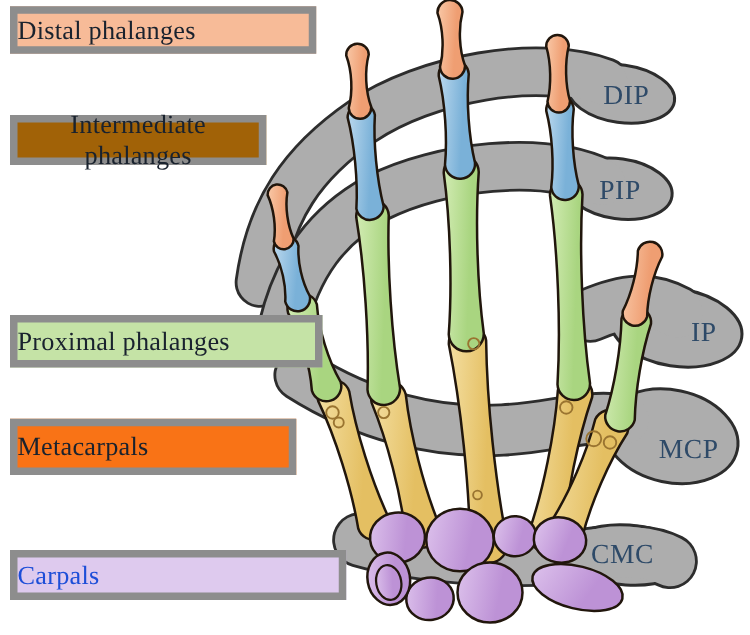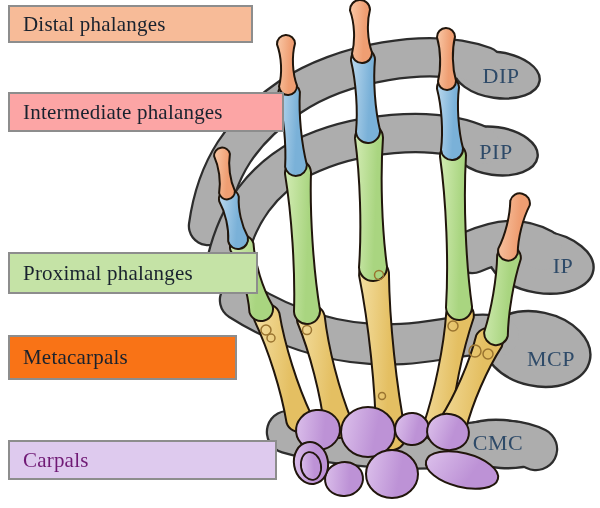--- a/index.html
+++ b/index.html
@@ -3,22 +3,22 @@
 <meta charset="utf-8">
 <style>
   html,body{margin:0;padding:0;background:#fff;}
   .stage{
     position:relative;width:600px;height:508px;background:#ffffff;
     font-family:"Liberation Serif", serif;overflow:hidden;
   }
   .stage svg{position:absolute;left:0;top:0;}
   .legend-box{
     position:absolute;display:flex;align-items:center;
-    padding-left:13px;font-size:21px;
-    border:2px solid #4d7c0f;box-sizing:border-box;
+    font-size:21px;
+    border:6px solid #4d7c0f;box-sizing:border-box;
     letter-spacing:.2px;z-index:2;
   }
   .joint-text{
     font-family:"Liberation Serif", serif;
     font-size:22px;letter-spacing:.5px;
   }
 </style>
 </head>
 <body>
 
@@ -102,29 +102,29 @@
       <text x="496" y="159" text-anchor="middle" fill="#2e4a68" class="joint-text">PIP</text>
       <text x="563" y="273" text-anchor="middle" fill="#2e4a68" class="joint-text">IP</text>
       <text x="551" y="366" text-anchor="middle" fill="#2e4a68" class="joint-text">MCP</text>
       <text x="498" y="450" text-anchor="middle" fill="#2e4a68" class="joint-text">CMC</text>
     </svg>
 
   <div class="legend-box" style="left: 8px; top: 5px; width: 245px; height: 38px; background: rgb(247, 187, 152); border-color: rgb(141, 141, 141); color: rgb(25, 34, 46);">
     <span>Distal phalanges</span>
   </div>
 
-  <div class="legend-box" style="left: 8px; top: 92px; width: 276px; height: 40px; background: #fca5a5; border-color: rgb(141, 141, 141); color: rgb(25, 34, 46);">
+  <div class="legend-box" style="left: 8px; top: 92px; width: 205px; height: 40px; background: #a16207; border-color: rgb(141, 141, 141); color: rgb(25, 34, 46); text-align: center;">
     <span>Intermediate phalanges</span>
   </div>
 
   <div class="legend-box" style="left: 8px; top: 252px; width: 250px; height: 42px; background: rgb(197, 227, 166); border-color: rgb(141, 141, 141); color: rgb(25, 34, 46); text-align: center;">
     <span>Proximal phalanges</span>
   </div>
 
   <div class="legend-box" style="left: 8px; top: 335px; width: 229px; height: 45px; background: #f97316; border-color: rgb(141, 141, 141); color: rgb(25, 34, 46);">
     <span>Metacarpals</span>
   </div>
 
-  <div class="legend-box" style="left: 8px; top: 440px; width: 269px; height: 40px; background: rgb(222, 202, 238); border-color: rgb(141, 141, 141); color: #701a75;">
+  <div class="legend-box" style="left: 8px; top: 440px; width: 269px; height: 40px; background: rgb(222, 202, 238); border-color: rgb(141, 141, 141); color: #1d4ed8;">
     <span>Carpals</span>
   </div>
 
 </div>
 
 </body></html>

